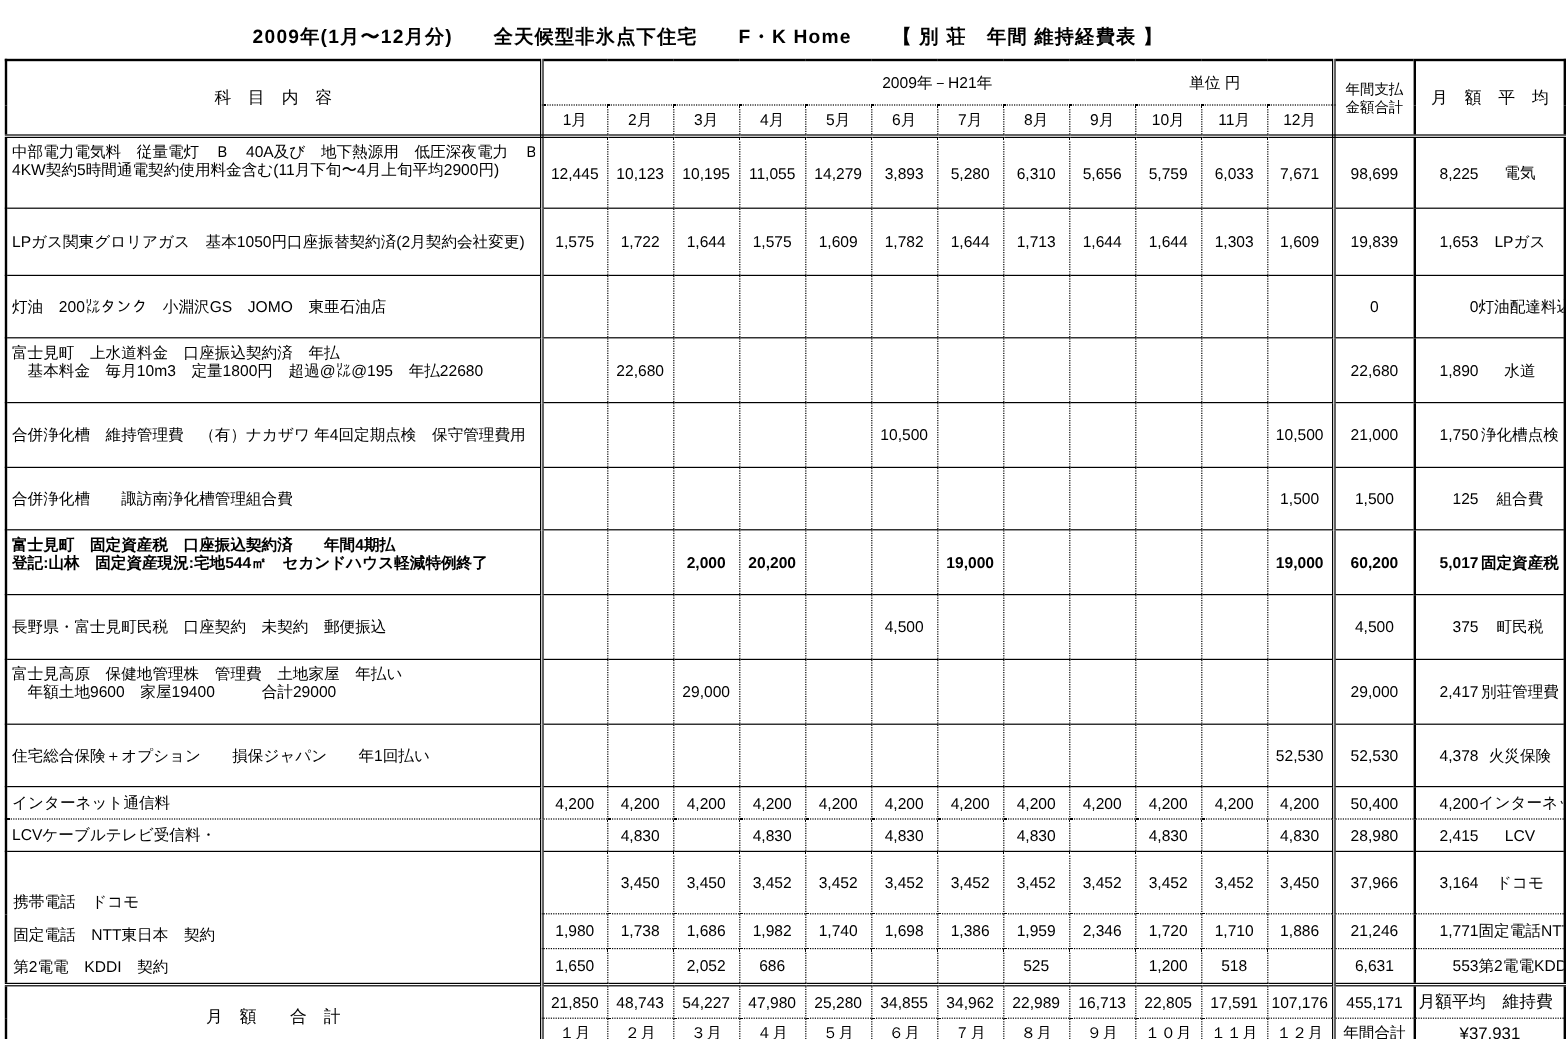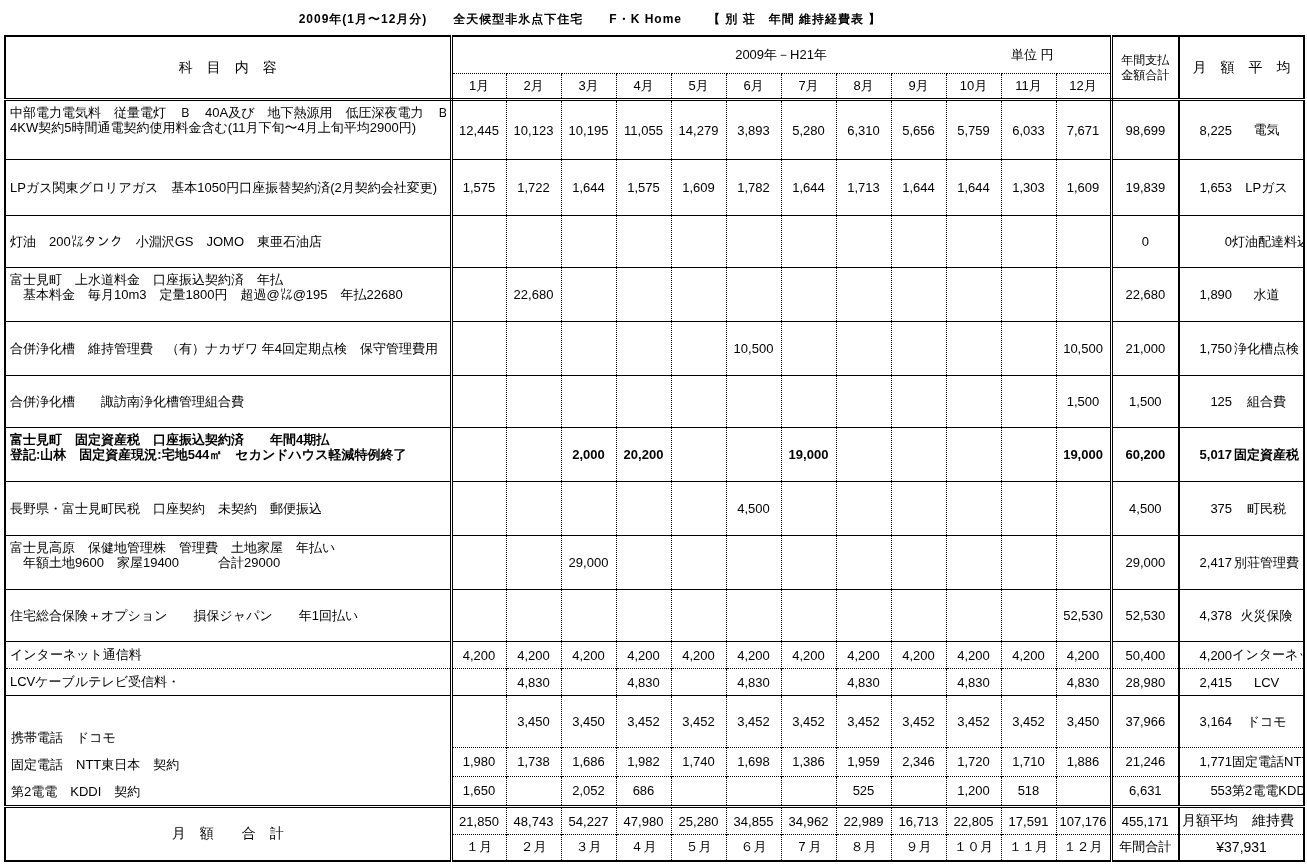--- a/index.html
+++ b/index.html
@@ -1,36 +1,36 @@
 <!DOCTYPE html>
 <html><head>
 <meta charset="utf-8">
 <style>
   html,body{margin:0;padding:0;background:#fff;color:#000;
     font-family:"Liberation Sans","DejaVu Sans",sans-serif;}
   body{width:1307px;height:866px;overflow:hidden;}
-  .title{width:1180px;text-align:center;font-weight:bold;font-size:12px;
-    letter-spacing:1px;padding-top:11px;padding-bottom:7px;white-space:nowrap;}
+  .title{width:1180px;text-align:center;font-weight:bold;font-size:16px;
+    letter-spacing:1px;padding-top:11px;padding-bottom:7px;white-space:nowrap;margin-top:10px;}
   table{border-collapse:collapse;table-layout:fixed;width:1299px;margin-left:4px;
     border:2px solid #000;}
   td{padding:0;font-size:13px;overflow:hidden;vertical-align:middle;}
   
   .c-desc{border-right:3px double #000;text-align:left;padding:2px 4px;line-height:1.18;}
   .c-desc.top{vertical-align:top;padding-top:4px;margin-top:24px;}
   .c-desc div{white-space:nowrap;overflow:hidden;}
   .val{border-left:1px dotted #000;text-align:center;white-space:nowrap;}
   .c-annual{border-left:3px double #000;border-right:2px solid #000;text-align:center;white-space:nowrap;}
   .c-avg{padding:0 2px;margin-left:48px;}
   .avgflex{display:flex;align-items:center;width:100%;}
   .avg-num{width:50px;text-align:right;flex:none;}
   .avg-cat{flex:1;text-align:center;white-space:nowrap;}
   
   .hdr-subject{text-align:center;font-size:14px;border-bottom:3px double #000;}
   .band{position:relative;border-bottom:1px dotted #000;height:36px;text-align:center;}
-  .band-unit{position:absolute;right:56px;top:50%;transform:translateY(-50%);}
+  .band-unit{position:absolute;right:76px;top:50%;transform:translateY(-50%);}
   .hdr-annual{font-size:12px;text-align:center;line-height:1.25;border-bottom:3px double #000;}
   .hdr-avg{text-align:center;font-size:14px;border-bottom:3px double #000;}
   .hdr-months td{border-bottom:3px double #000;height:24px;}
   
   tbody td{border-top:1px solid #000;}
   tr.dotted-top td{border-top-style:dotted;border-top-width:1px;}
   .phone{vertical-align:top;padding:0;text-align:center;}
   .pl{display:flex;align-items:center;padding-left:5px;white-space:nowrap;}
   .pl0{height:49px;align-items:flex-end;padding-bottom:6px;}
   .pl1{height:27px;}

